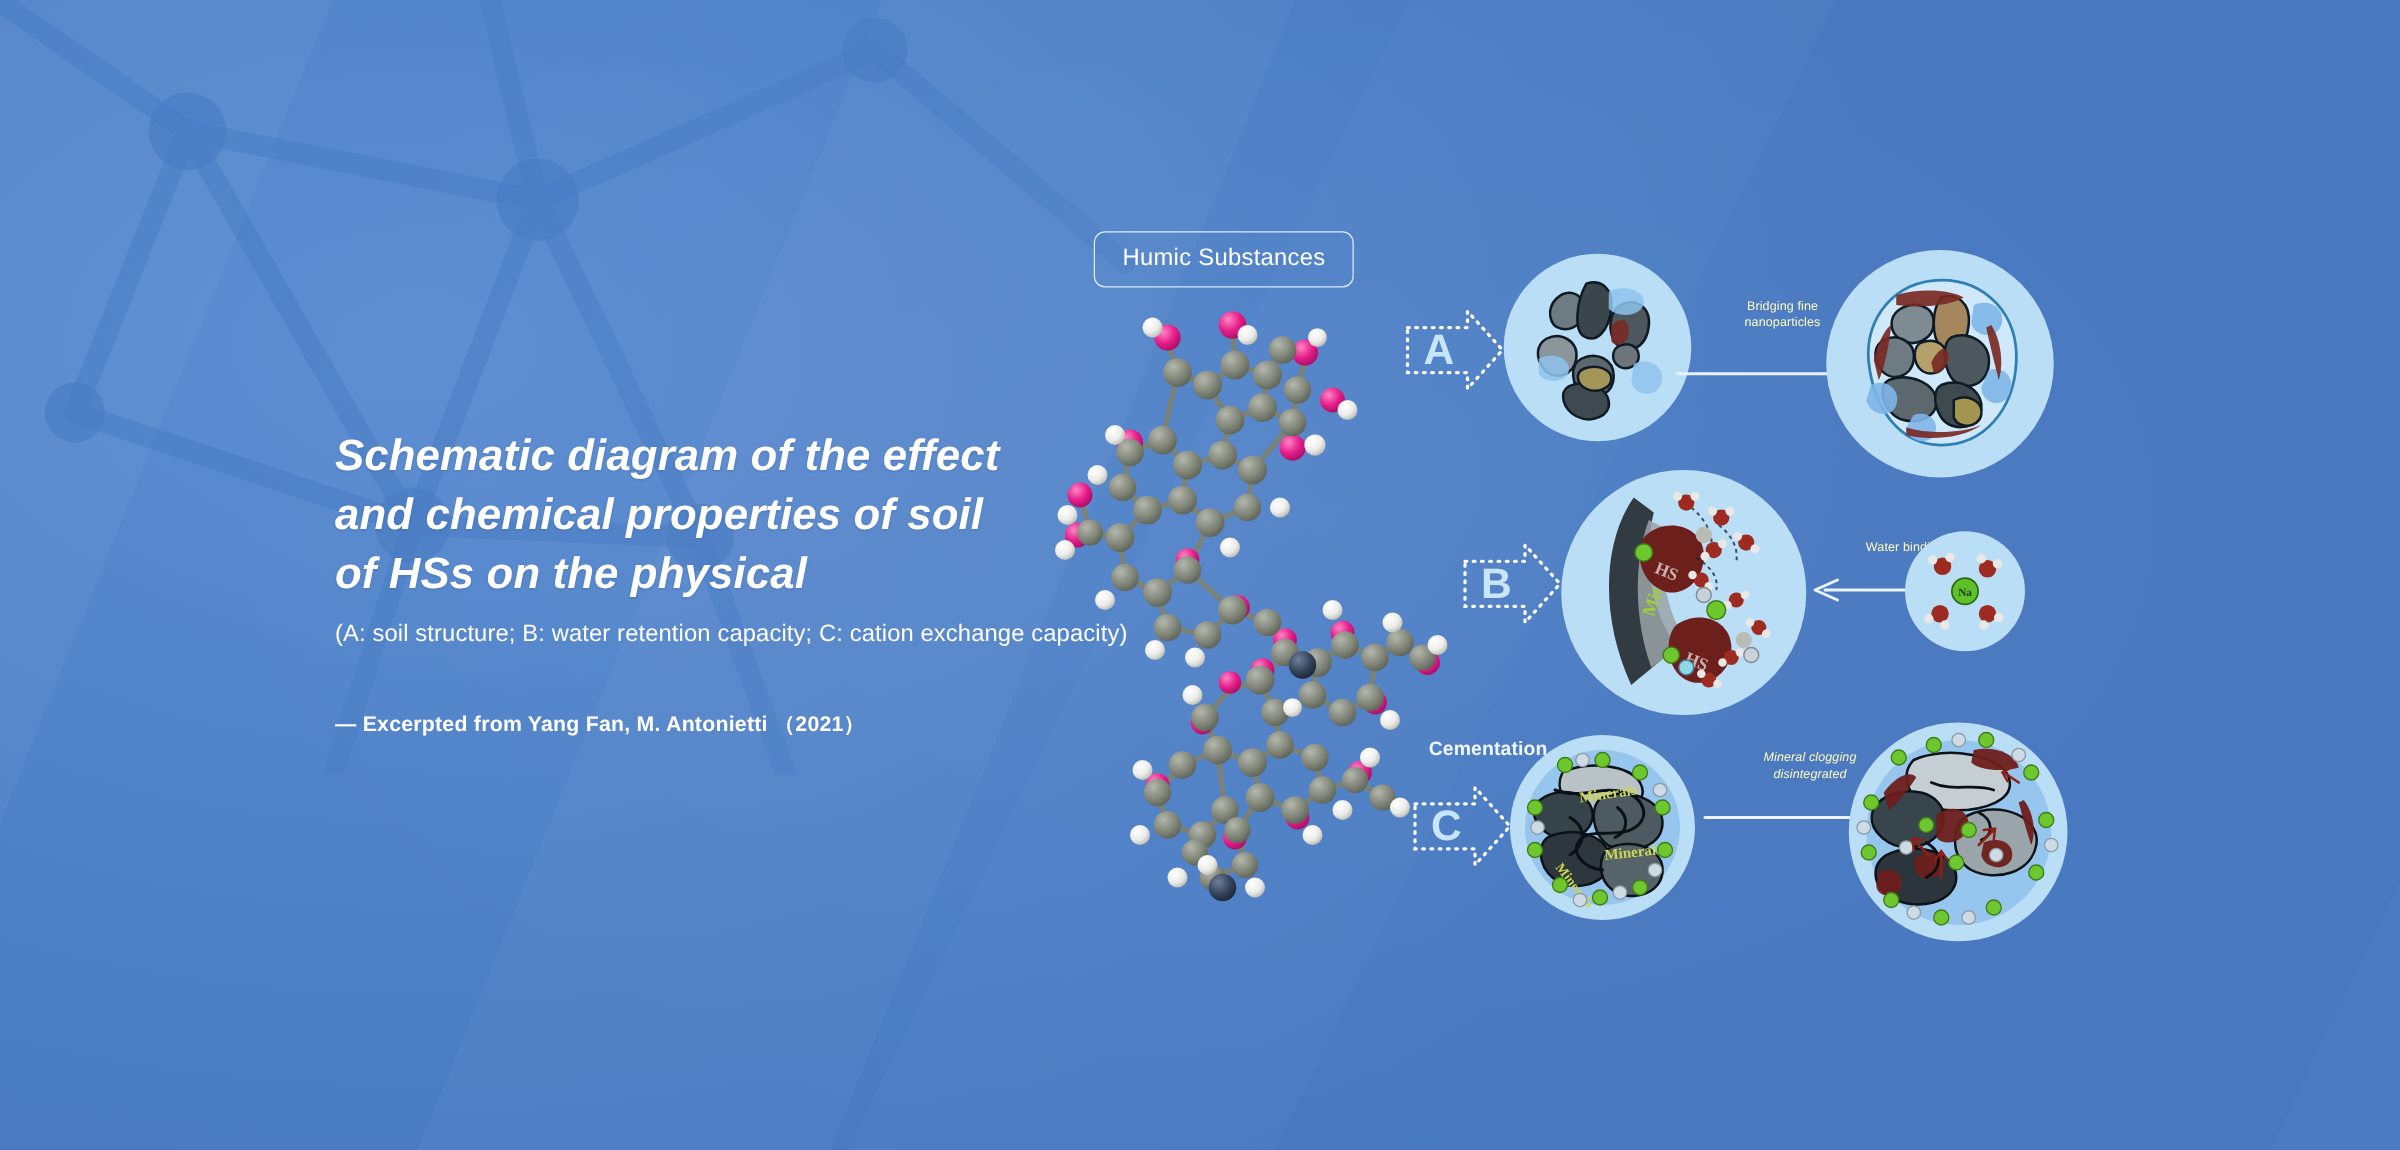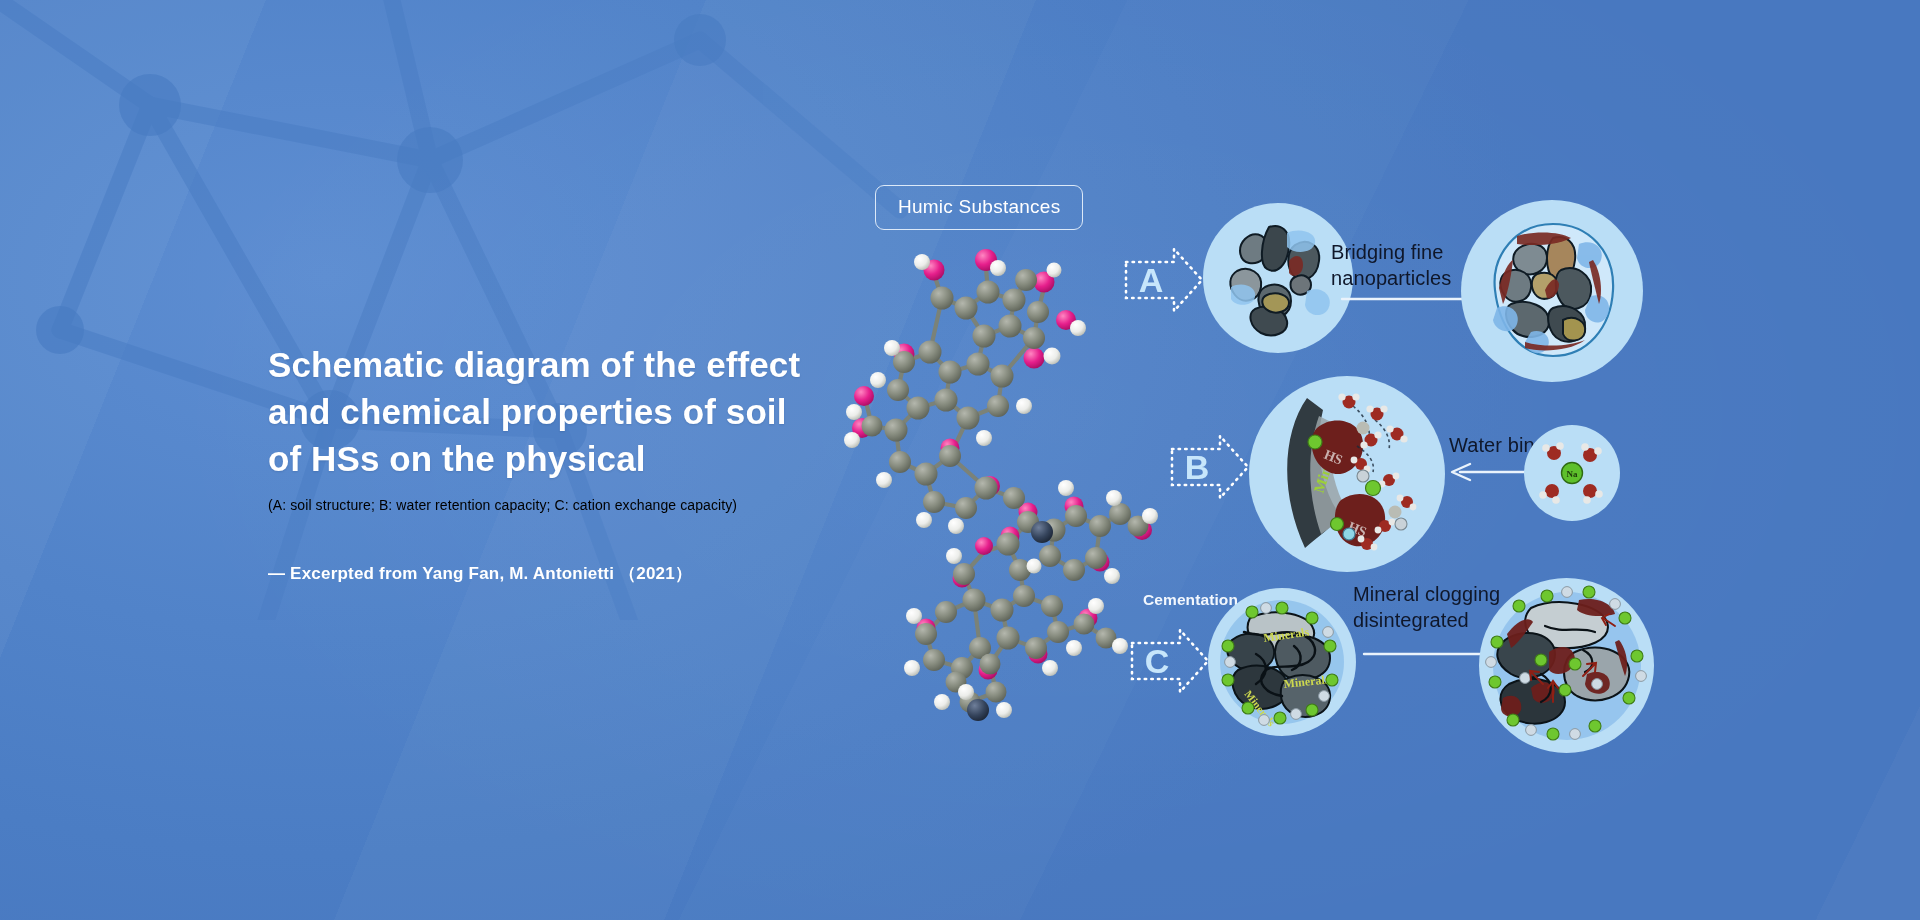--- a/index.html
+++ b/index.html
@@ -48,26 +48,27 @@
     width: 640px;
   }
   .title {
     color: #ffffff;
     font-size: 35px;
     font-weight: bold;
     line-height: 1.34;
     letter-spacing: .1px;
     margin: 0;
     text-shadow: 0 1px 2px rgba(20,50,100,.18);
+    font-style: italic;
   }
   .title-line { display: block; }
   .subtitle {
     margin: 14px 0 0 0;
-    color: #000000;
-    font-size: 14px;
+    color: #ffffff;
+    font-size: 19px;
     font-weight: 400;
     letter-spacing: .1px;
   }
   .citation {
     margin: 49px 0 1px 0;
     color: #ffffff;
     font-size: 17px;
     font-weight: bold;
     letter-spacing: .2px;
   }
@@ -107,24 +108,24 @@
     width: 46px;
     text-align: center;
     color: #c7e6fb;
     font-size: 34px;
     font-weight: bold;
     line-height: 1;
   }
 
   .step-label {
     position: absolute;
-    color: #0f172a;
-    font-size: 20px;
+    color: #fef9c3;
+    font-size: 10px;
     line-height: 1.28;
-    text-align: left;
+    text-align: center;
     white-space: pre-line;
     letter-spacing: .1px;
   }
   .flow-arrow { position: absolute; }
   .corner-label {
     position: absolute;
     color: #f2f7fd;
     font-size: 15.5px;
     letter-spacing: .1px;
     white-space: nowrap;
@@ -581,21 +582,21 @@
           <circle cx="58" cy="20" r="5.4"></circle>
           <circle cx="120" cy="44" r="5.4"></circle>
           <circle cx="116" cy="108" r="5.4"></circle>
           <circle cx="56" cy="132" r="5.4"></circle>
           <circle cx="22" cy="74" r="5.4"></circle>
           <circle cx="88" cy="126" r="5.4"></circle>
         </g>
       </svg>
     </div>
 
-    <div class="step-label" style="left:1353px; top:582px; width:190px;">Mineral clogging
+    <div class="step-label" style="left:1353px; top:601px; width:190px;font-style:italic;">Mineral clogging
 disintegrated</div>
     <svg class="flow-arrow" style="left:1362px; top:643px;" width="176" height="22" viewBox="0 0 176 22">
       <path d="M2 11 H160" stroke="#eaf3fc" stroke-width="2.4" stroke-linecap="round" fill="none"></path>
       <path d="M150 3 L168 11 L150 19" stroke="#eaf3fc" stroke-width="2.4" fill="none" stroke-linecap="round" stroke-linejoin="round"></path>
     </svg>
 
     <div class="circle" style="left:1479px; top:578px; width:175px; height:175px;">
       <svg viewBox="0 0 175 175">
         <circle cx="88" cy="88" r="74" fill="#7fb6e8" opacity="0.62"></circle>
         <g stroke="#0b1318" stroke-width="2" stroke-linejoin="round">

